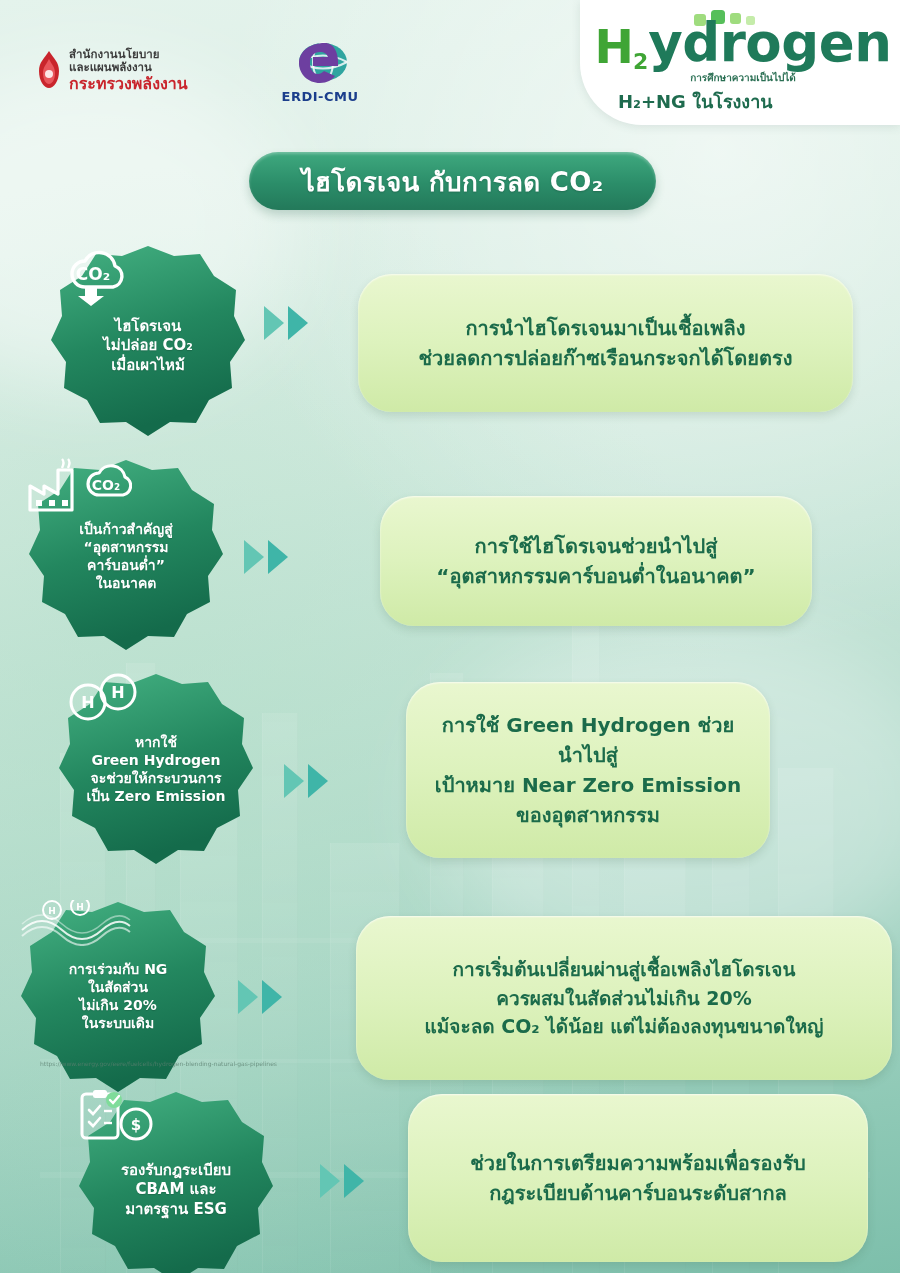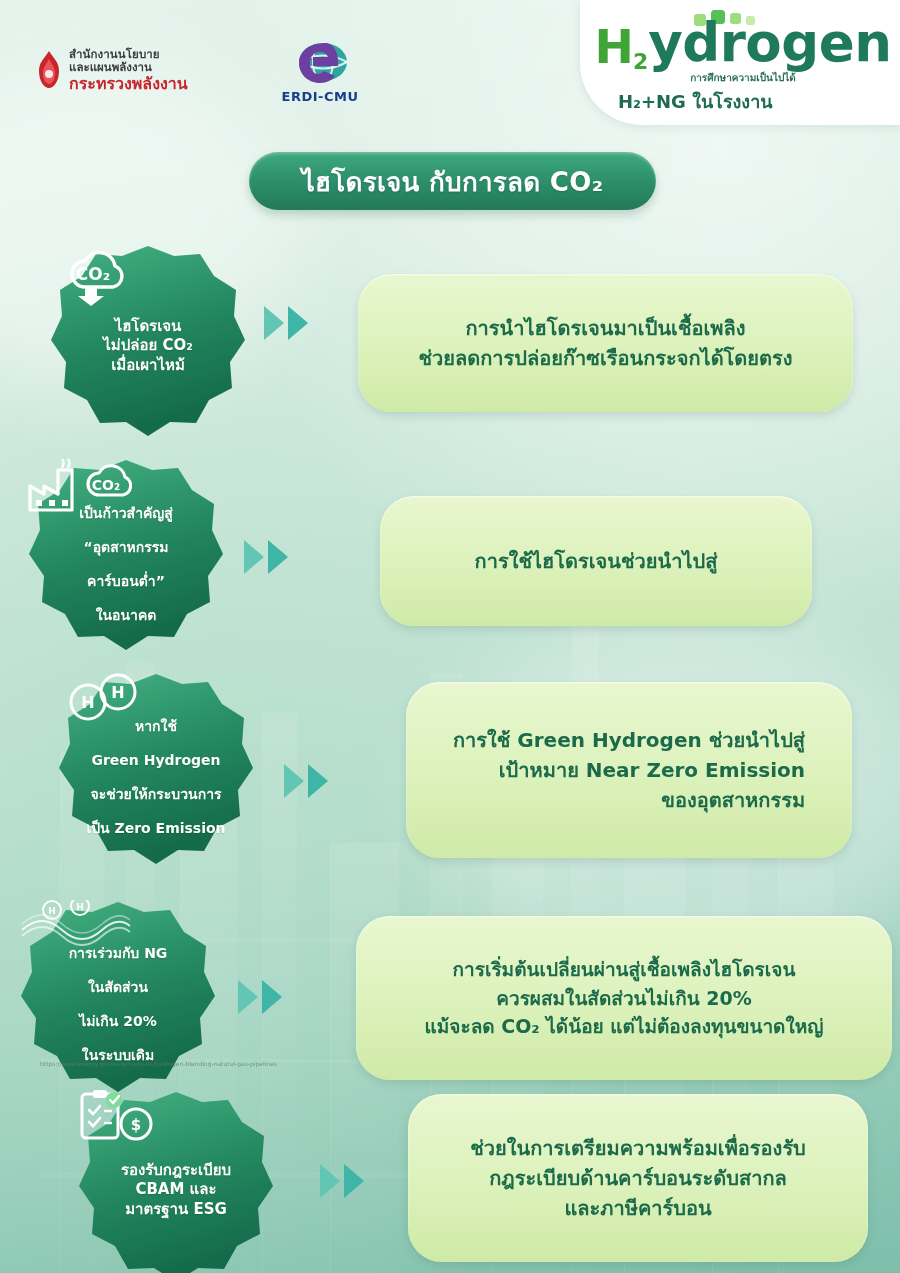--- a/index.html
+++ b/index.html
@@ -204,21 +204,21 @@
   .badge-icon {
     margin-bottom: 4px;
   }
   .badge-text {
     color: #ffffff;
     font-size: 15px;
     font-weight: 800;
     line-height: 1.28;
     text-shadow: 0 1px 1px rgba(0,0,0,0.16);
   }
-  .badge-text .small { font-size: 14px; margin-top: 16px; }
+  .badge-text .small { font-size: 14px; }
 
   .chev {
     position: absolute;
     display: flex;
     gap: 1px;
   }
   .chev svg { display: block; }
 
   .card {
     position: absolute;
@@ -402,20 +402,21 @@
   <div class="chev" style="left:242px; top:78px;">
     <svg width="60" height="42" viewBox="0 0 60 42">
       <path d="M2 4 L22 21 L2 38 Z" fill="#63c6b4"></path>
       <path d="M26 4 L46 21 L26 38 Z" fill="#3fb5a8"></path>
     </svg>
   </div>
 
   <div class="card" style="left:380px; top:38px; width:432px; height:130px;">
     <div class="ct">
       <div>การใช้ไฮโดรเจนช่วยนำไปสู่</div>
+      <div>“อุตสาหกรรมคาร์บอนต่ำในอนาคต”</div>
     </div>
   </div>
 </div>
 
 <div class="row" style="top:672px;">
   <div class="badge-wrap" style="left:56px; top:0;">
     <div class="badge">
       <svg width="200" height="200" viewBox="0 0 200 200">
         <path d="M100 2 L126 12 L152 10 L166 32 L188 46 L186 72 L197 96 L182 118 L184 144 L161 156 L148 179 L122 178 L100 192 L78 178 L52 179 L39 156 L16 144 L18 118 L3 96 L14 72 L12 46 L34 32 L48 10 L74 12 Z" fill="url(#g1)"></path>
       </svg>
@@ -438,21 +439,21 @@
     </div>
   </div>
 
   <div class="chev" style="left:282px; top:88px;">
     <svg width="60" height="42" viewBox="0 0 60 42">
       <path d="M2 4 L22 21 L2 38 Z" fill="#63c6b4"></path>
       <path d="M26 4 L46 21 L26 38 Z" fill="#3fb5a8"></path>
     </svg>
   </div>
 
-  <div class="card" style="left:406px; top:10px; width:446px; height:176px;text-align:right;">
+  <div class="card" style="left:406px; top:10px; width:364px; height:176px;">
     <div class="ct">
       <div>การใช้ Green Hydrogen ช่วยนำไปสู่</div>
       <div>เป้าหมาย Near Zero Emission</div>
       <div>ของอุตสาหกรรม</div>
     </div>
   </div>
 </div>
 
 <div class="row" style="top:900px;">
   <div class="badge-wrap" style="left:18px; top:0;">
@@ -534,16 +535,15 @@
     <svg width="60" height="42" viewBox="0 0 60 42">
       <path d="M2 4 L22 21 L2 38 Z" fill="#63c6b4"></path>
       <path d="M26 4 L46 21 L26 38 Z" fill="#3fb5a8"></path>
     </svg>
   </div>
 
   <div class="card" style="left:408px; top:4px; width:460px; height:168px;">
     <div class="ct">
       <div>ช่วยในการเตรียมความพร้อมเพื่อรองรับ</div>
       <div>กฎระเบียบด้านคาร์บอนระดับสากล</div>
-      <div>และภาษีคาร์บอน</div>
     </div>
   </div>
 </div>
 
 </body></html>

